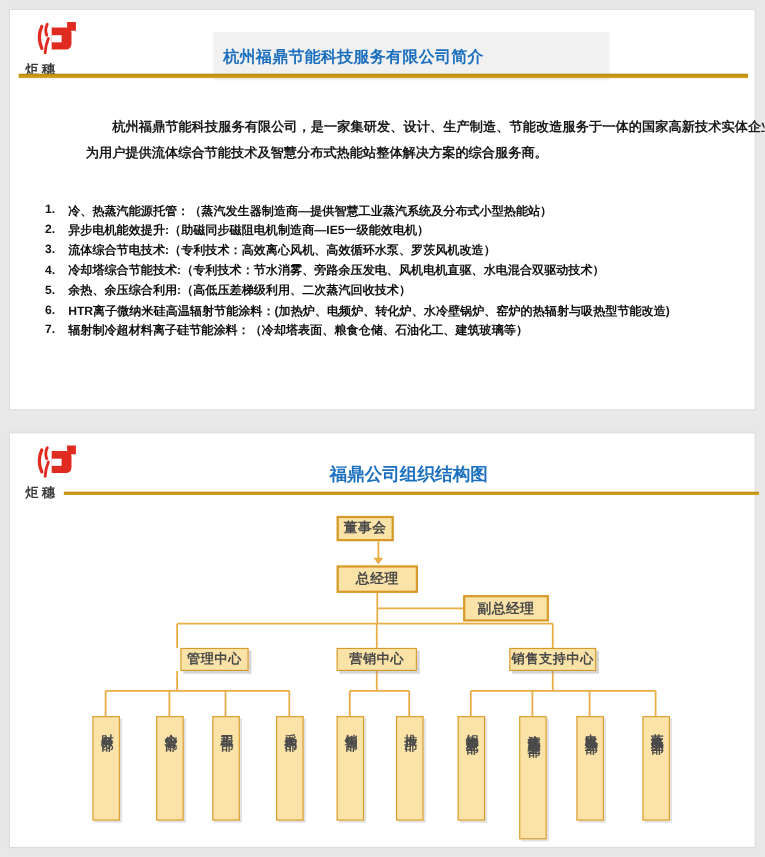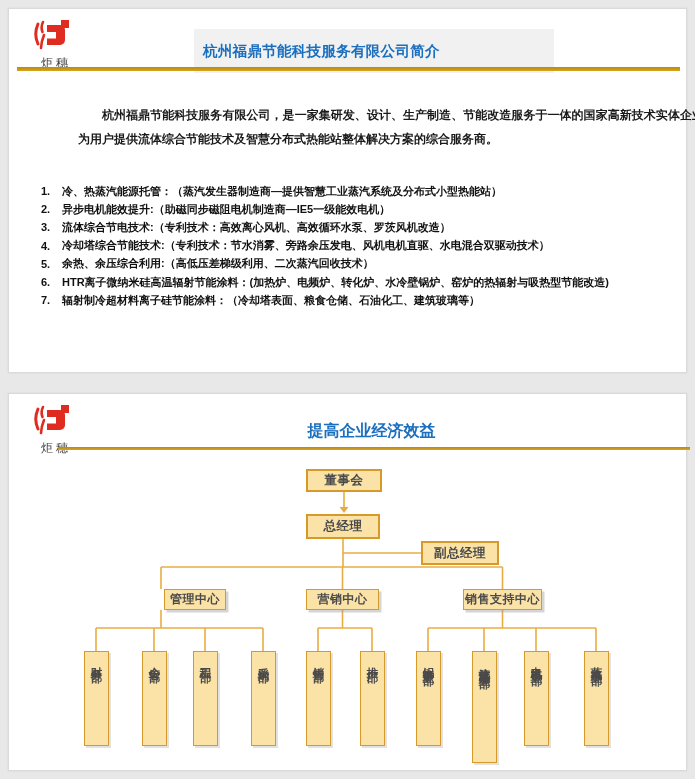--- a/index.html
+++ b/index.html
@@ -13,22 +13,22 @@
     position:absolute;left:8px;width:679px;background:#ffffff;
     border:1px solid #dadada;box-sizing:border-box;
     box-shadow:0 0 2px rgba(0,0,0,0.08);
   }
   #card1{top:8px;height:365px;}
   #card2{top:393px;height:378px;}
 
   .logo{position:absolute;left:12px;top:6px;width:70px;height:58px;}
   .logo svg{position:absolute;left:10px;top:4px;}
   .logo .logo-text{
-    position:absolute;left:2px;top:40px;width:66px;text-align:center;
-    font-size:12px;font-weight:normal;color:#3b3b3b;letter-spacing:3px;
+    position:absolute;left:2px;top:40px;width:66px;
+    font-size:12px;font-weight:bold;color:#3b3b3b;letter-spacing:3px;
   }
 
   .title-band{
     position:absolute;left:149px;top:20px;width:360px;height:44px;
     background:#f1f1f1;display:flex;align-items:center;margin-left:36px;
   }
   .title-band .t{
     padding-left:9px;font-size:14.5px;font-weight:bold;color:#1a6fbf;
     letter-spacing:0.3px;
   }
@@ -131,21 +131,21 @@
       <path d="M12 3 Q9.5 8 11.5 13" fill="none" stroke="#e02b20" stroke-width="2.6" stroke-linecap="round"></path>
       <path d="M13 16 Q10.5 22 10 29" fill="none" stroke="#e02b20" stroke-width="2.6" stroke-linecap="round"></path>
       <path d="M16 6 h13 a5 5 0 0 1 5 5 v10 a5 5 0 0 1 -5 5 h-13 z" fill="#e02b20"></path>
       <rect x="16" y="13" width="9" height="6.5" fill="#ffffff"></rect>
       <rect x="30" y="1" width="8" height="8" fill="#e02b20"></rect>
     </svg>
     <div class="logo-text">炬穗</div>
   </div>
     </div>
   <div class="c2-title">
-    <span>提高企业经济效益</span>
+    <span>福鼎公司组织结构图</span>
   </div>
   <div class="gold-rule" id="rule2"></div>
 
   <div id="org-chart">
     <svg id="org-lines" width="679" height="378">
         <line x1="334" y1="145" x2="334" y2="173"></line>
         <line x1="152" y1="173" x2="493.5" y2="173"></line>
         <line x1="152" y1="173" x2="152" y2="195"></line>
         <line x1="333.5" y1="173" x2="333.5" y2="195"></line>
         <line x1="493.5" y1="173" x2="493.5" y2="195"></line>
@@ -162,21 +162,21 @@
         <line x1="493.5" y1="216" x2="493.5" y2="234"></line>
         <line x1="419" y1="234" x2="587" y2="234"></line>
         <line x1="419" y1="234" x2="419" y2="257"></line>
         <line x1="475" y1="234" x2="475" y2="257"></line>
         <line x1="527" y1="234" x2="527" y2="257"></line>
         <line x1="587" y1="234" x2="587" y2="257"></line>
         <line x1="335" y1="98" x2="335" y2="114"></line>
         <polygon points="330.5,113 339.5,113 335,119" fill="#e9ac44"></polygon>
         <line x1="334" y1="159" x2="412" y2="159"></line>
       </svg>
-  <div class="org-box lv1" style="left: 297px; top: 75px; width: 76px; height: 23px;">
+  <div class="org-box lv1" style="left: 297px; top: 75px; width: 52px; height: 23px;">
         <span>董事会</span>
       </div>
       <div class="org-box lv1" style="left: 297px; top: 120px; width: 74px; height: 25px;">
         <span>总经理</span>
       </div>
       <div class="org-box lv1" style="left: 412px; top: 147px; width: 78px; height: 24px;">
         <span>副总经理</span>
       </div>
       <div class="org-box lv2" style="left: 121px; top: 195px; width: 62px; height: 21px; margin-left: 34px;">
         <span>管理中心</span>

